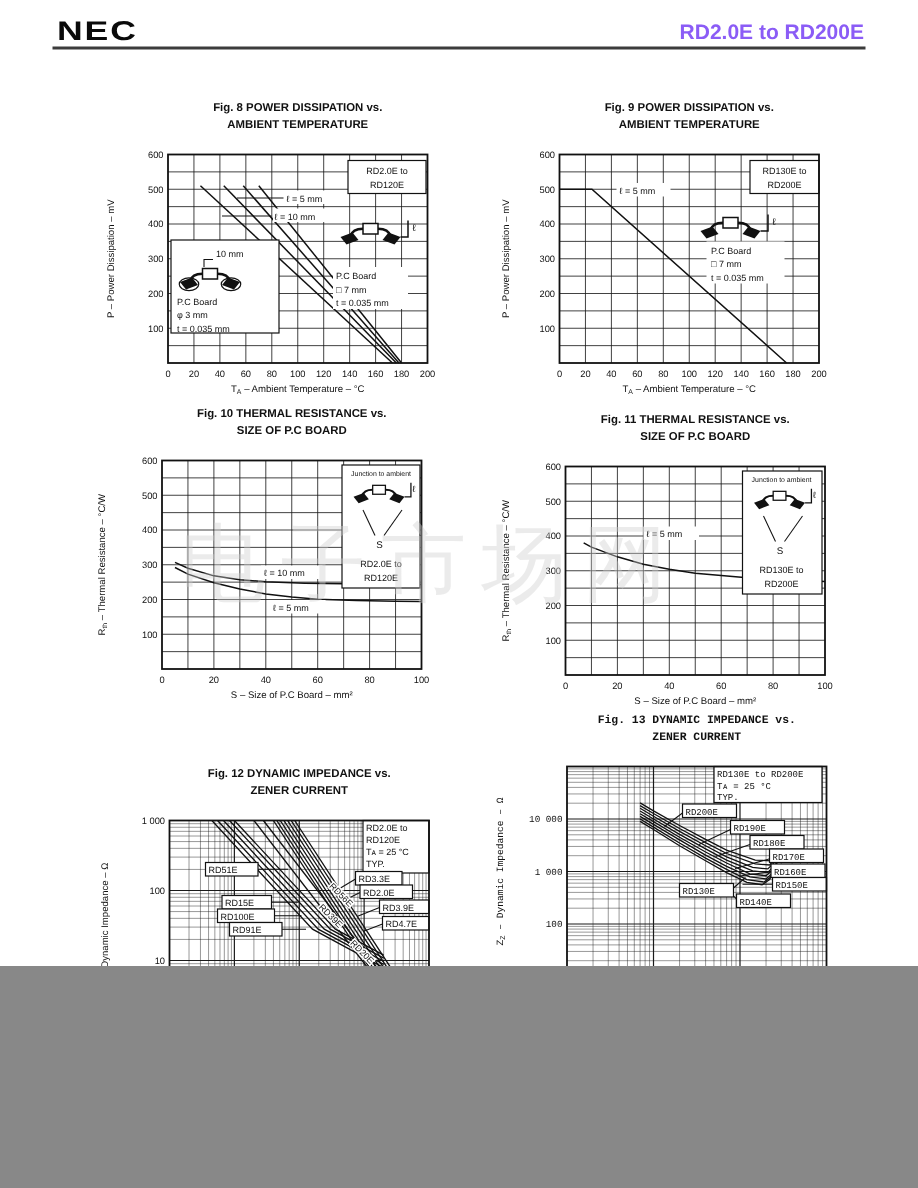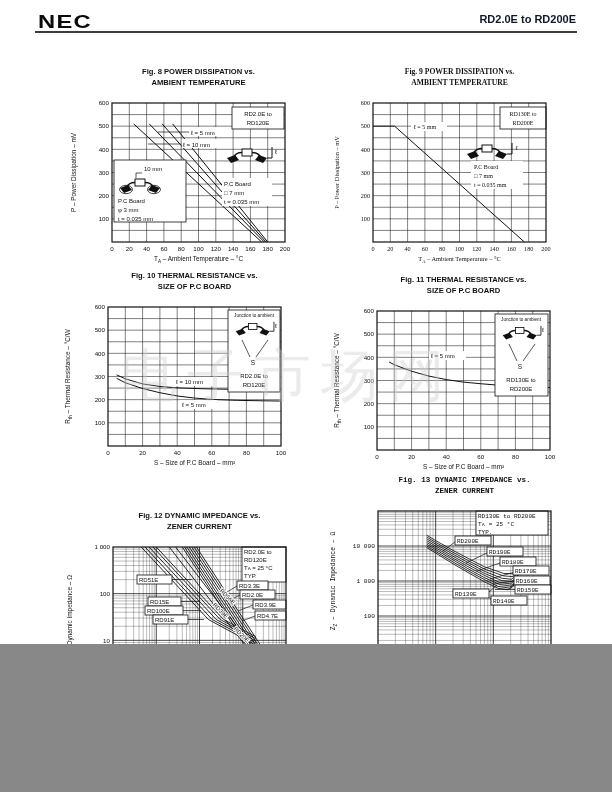--- a/index.html
+++ b/index.html
@@ -1,21 +1,21 @@
 <!DOCTYPE html>
 <html><head>
 <meta charset="utf-8">
 <style>
   html,body{margin:0;padding:0;background:#888;}
   .page{position:relative;width:612px;height:644px;background:#ffffff;overflow:hidden;
         font-family:"Liberation Sans","DejaVu Sans",sans-serif;color:#111;}
   .hdr-logo{position:absolute;left:38px;top:11px;font-size:19px;font-weight:900;
             letter-spacing:1px;transform:scale(1.25,.95);transform-origin:left center;
             color:#0a0a0a;}
-  .hdr-title{position:absolute;right:36px;top:13px;font-size:11px;font-weight:bold;color:#0f172a;}
+  .hdr-title{position:absolute;right:36px;top:13px;font-size:14px;font-weight:bold;color:#8b5cf6;}
   .hdr-rule{position:absolute;left:35px;top:31px;width:542px;height:2px;background:#3c3c3c;}
   .footer-page{position:absolute;left:545px;top:749px;font-size:8.5px;font-weight:bold;color:#333;}
   .figslot{position:absolute;}
   .figslot svg{display:block;}
   svg text{fill:#111;}
   .watermark{position:absolute;left:120px;top:338px;width:420px;font-size:57px;
              color:#cfcfcf;opacity:.40;letter-spacing:10px;pointer-events:none;
              white-space:nowrap;z-index:40;}
 </style>
 </head>
@@ -114,21 +114,21 @@
           <text x="49" y="133.86666666666667" font-size="6.2" text-anchor="end">200</text>
           <text x="49" y="110.7" font-size="6.2" text-anchor="end">300</text>
           <text x="49" y="87.53333333333335" font-size="6.2" text-anchor="end">400</text>
           <text x="49" y="64.36666666666666" font-size="6.2" text-anchor="end">500</text>
           <text x="49" y="41.2" font-size="6.2" text-anchor="end">600</text>
         </g>
         <text x="138.5" y="197" font-size="6.4" text-anchor="middle" font-weight="normal"><tspan>T</tspan><tspan font-size="4.608" dy="1.6">A</tspan><tspan dy="-1.6" font-size="6.4">​</tspan><tspan> – Ambient Temperature – °C</tspan></text>
         <text x="16" y="108.5" font-size="6.4" text-anchor="middle" font-weight="normal" transform="rotate(-90,16,108.5)"><tspan>P – Power Dissipation – mV</tspan></text>
       </svg>
     </div>
-  <div class="figslot" id="slot-fig9" style="left: 325px; top: 64px; font-family: Liberation Serif, serif;">
+  <div class="figslot" id="slot-fig9" style="left: 325px; top: 64px;">
       <svg width="246" height="204" viewBox="0 0 246 204">
         <text x="134.5" y="10" font-size="7.6" font-weight="bold" text-anchor="middle">Fig. 9  POWER DISSIPATION vs.</text>
         <text x="134.5" y="21" font-size="7.6" font-weight="bold" text-anchor="middle">AMBIENT TEMPERATURE</text>
         <g stroke="#1a1a1a">
           <line x1="65.3" y1="39" x2="65.3" y2="178" stroke-width="0.55"></line>
           <line x1="82.6" y1="39" x2="82.6" y2="178" stroke-width="0.55"></line>
           <line x1="99.9" y1="39" x2="99.9" y2="178" stroke-width="0.55"></line>
           <line x1="117.2" y1="39" x2="117.2" y2="178" stroke-width="0.55"></line>
           <line x1="134.5" y1="39" x2="134.5" y2="178" stroke-width="0.55"></line>
           <line x1="151.8" y1="39" x2="151.8" y2="178" stroke-width="0.55"></line>

